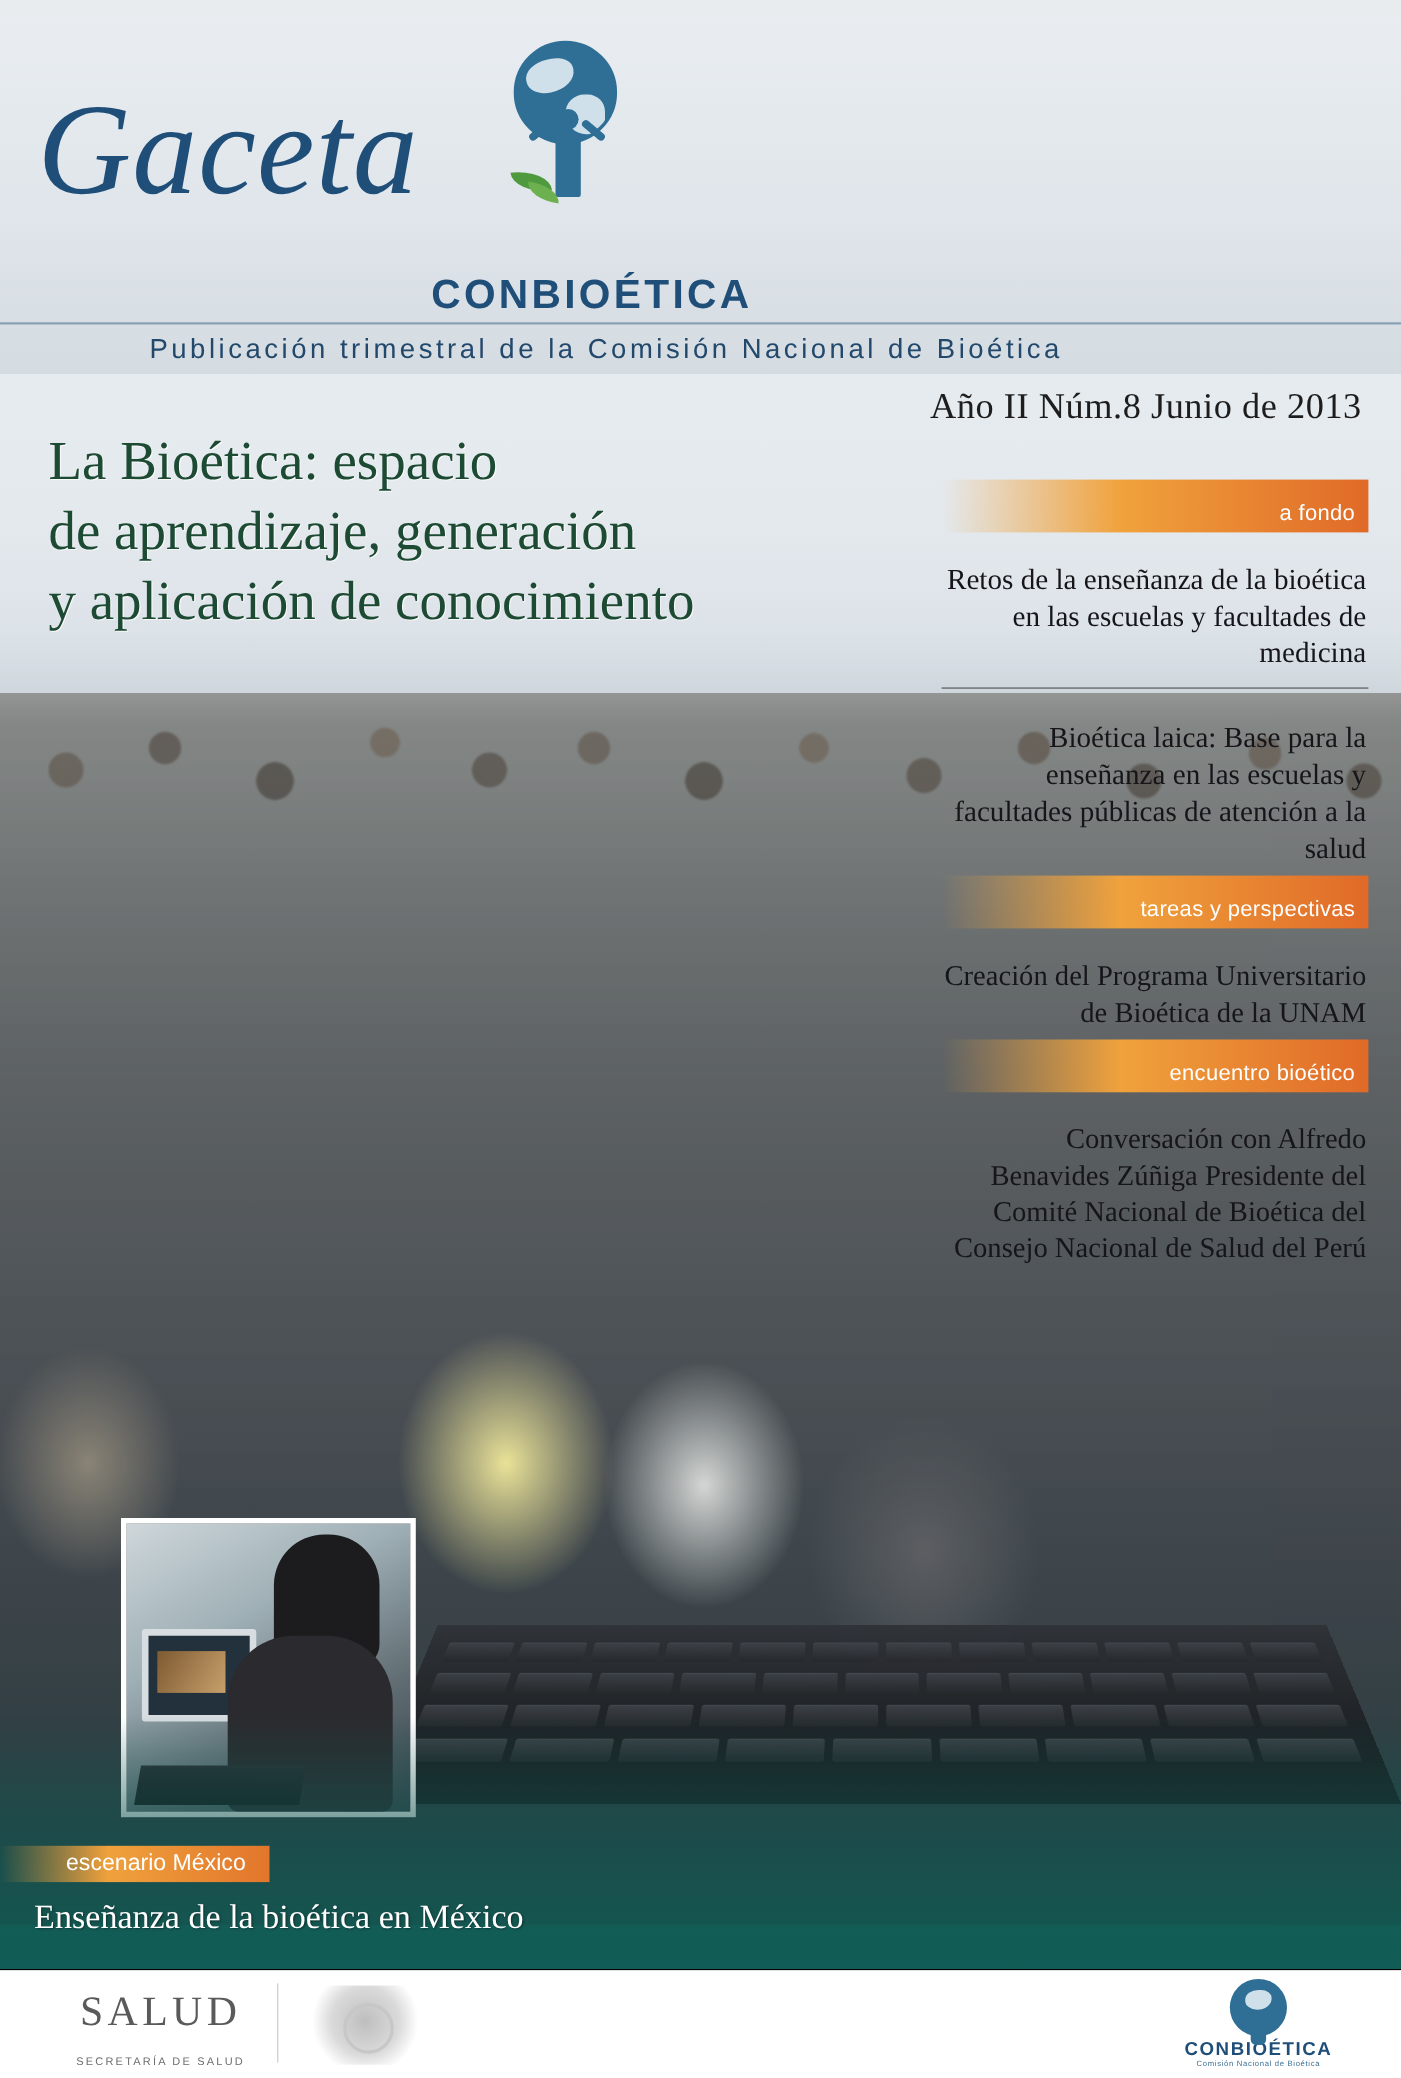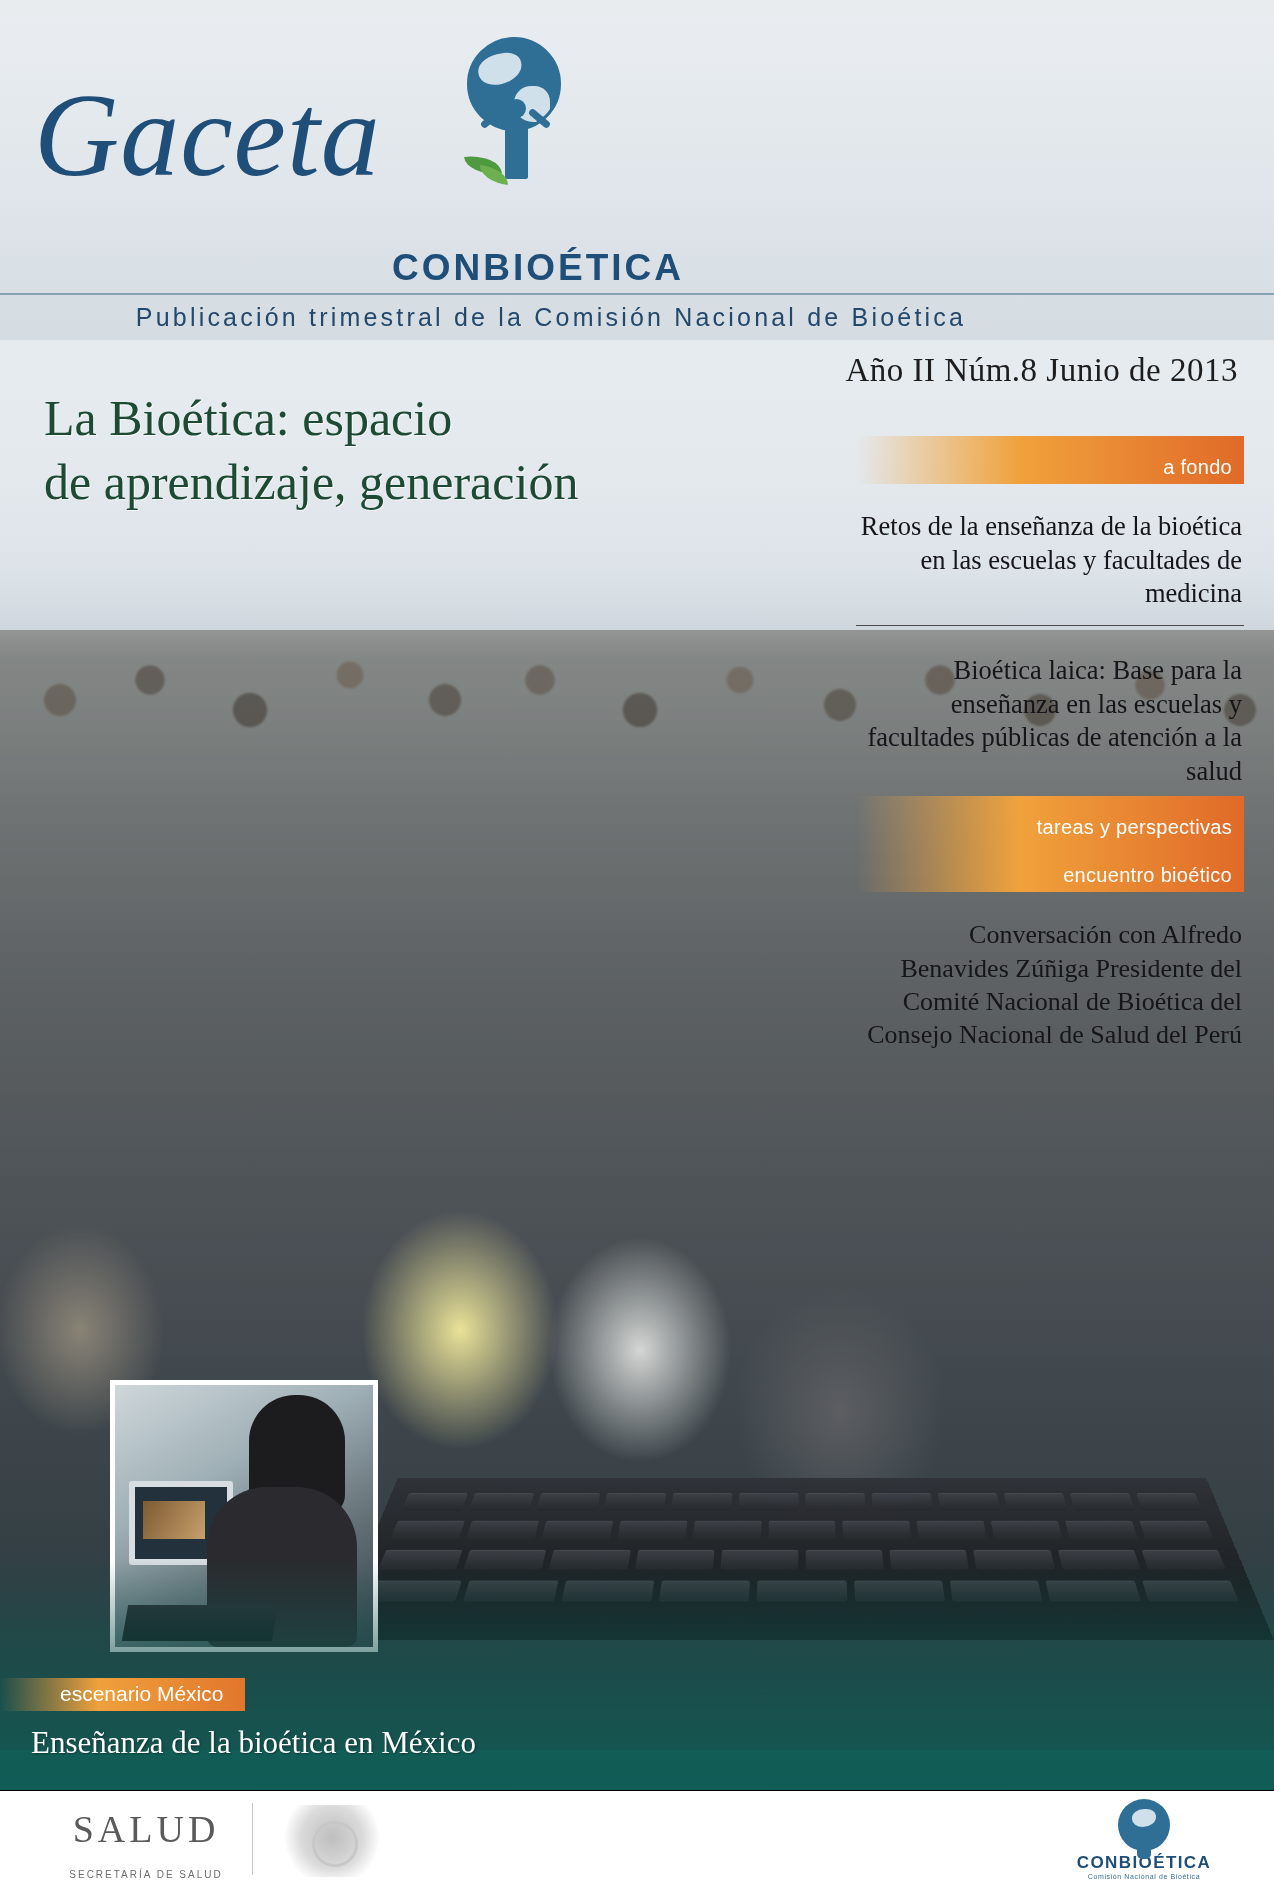--- a/index.html
+++ b/index.html
@@ -534,30 +534,32 @@
 
     <div class="photo-fade-top"></div>
     <div class="photo-fade-bottom"></div>
   </div>
 
   <div class="issue-line">Año II  Núm.8  Junio de 2013</div>
 
   <div class="main-title">
     <div>La Bioética: espacio</div>
     <div>de aprendizaje, generación</div>
+    <div>y aplicación de conocimiento</div>
   </div>
 
   <div class="toc">
 
     <div class="section-tag">a fondo</div>
     <div class="toc-entry">Retos de la enseñanza de la bioética en las escuelas y facultades de medicina</div>
     <div class="toc-sep"></div>
     <div class="toc-entry">Bioética laica: Base para la enseñanza en las escuelas y facultades públicas de atención a la salud</div>
 
     <div class="section-tag">tareas y perspectivas</div>
+    <div class="toc-entry small">Creación del Programa Universitario de Bioética de la UNAM</div>
 
     <div class="section-tag">encuentro bioético</div>
     <div class="toc-entry small">Conversación con Alfredo Benavides Zúñiga Presidente del Comité Nacional de Bioética del Consejo Nacional de Salud del Perú</div>
 
   </div>
 
   <div class="escenario-wrap">
     <div class="escenario-tag">escenario México</div>
     <div class="escenario-text">Enseñanza de la bioética en México</div>
   </div>

